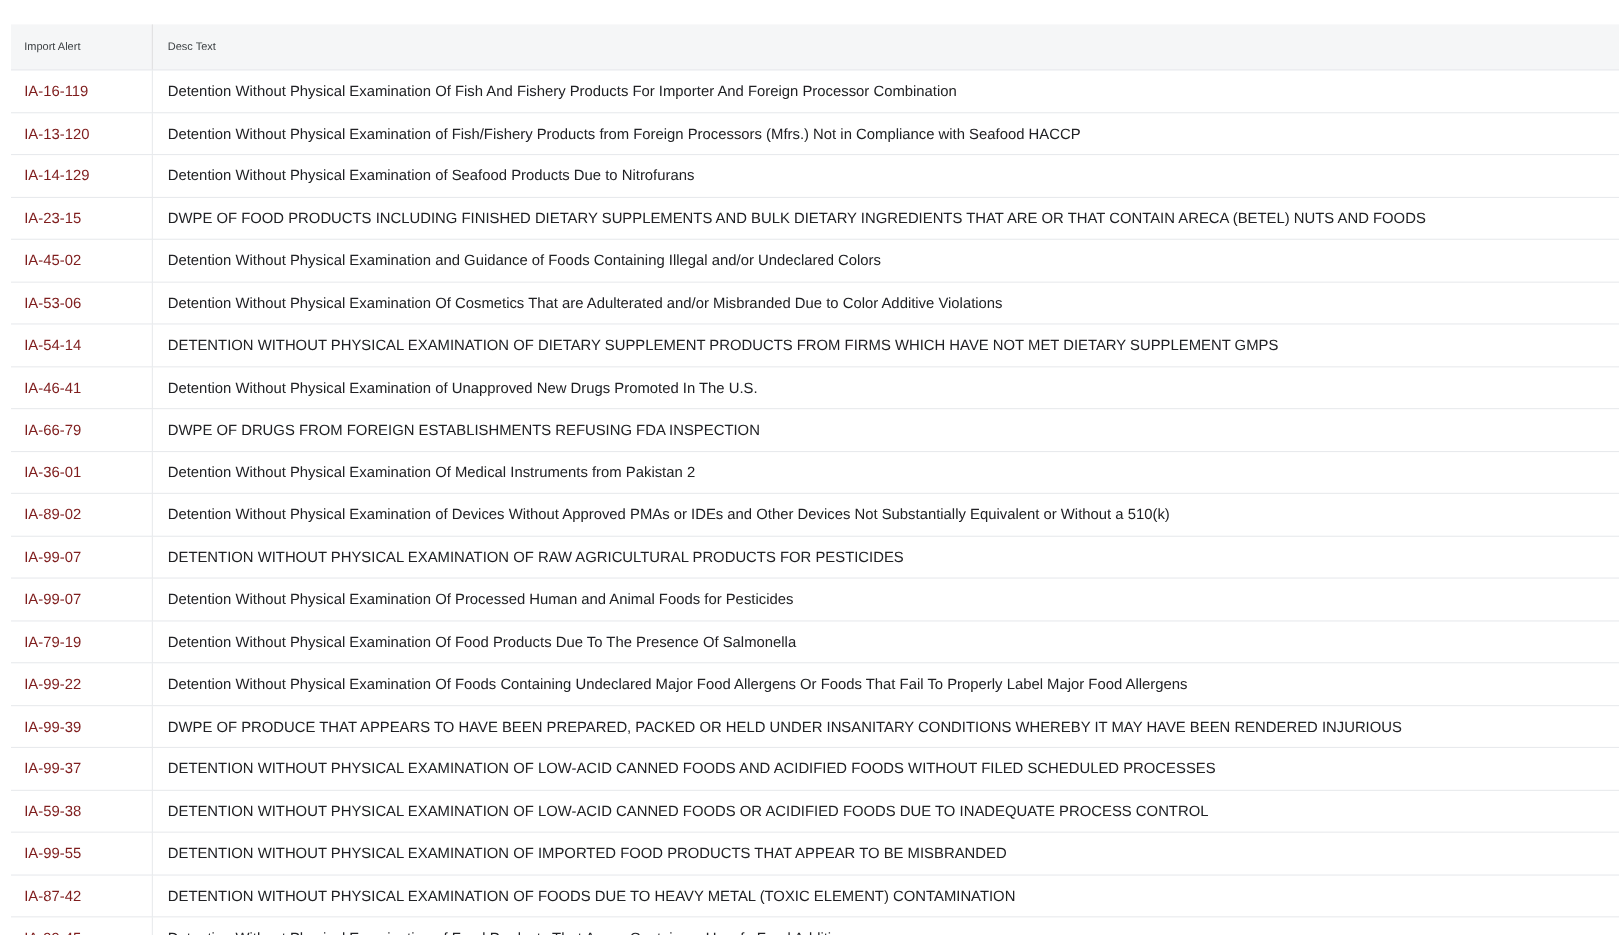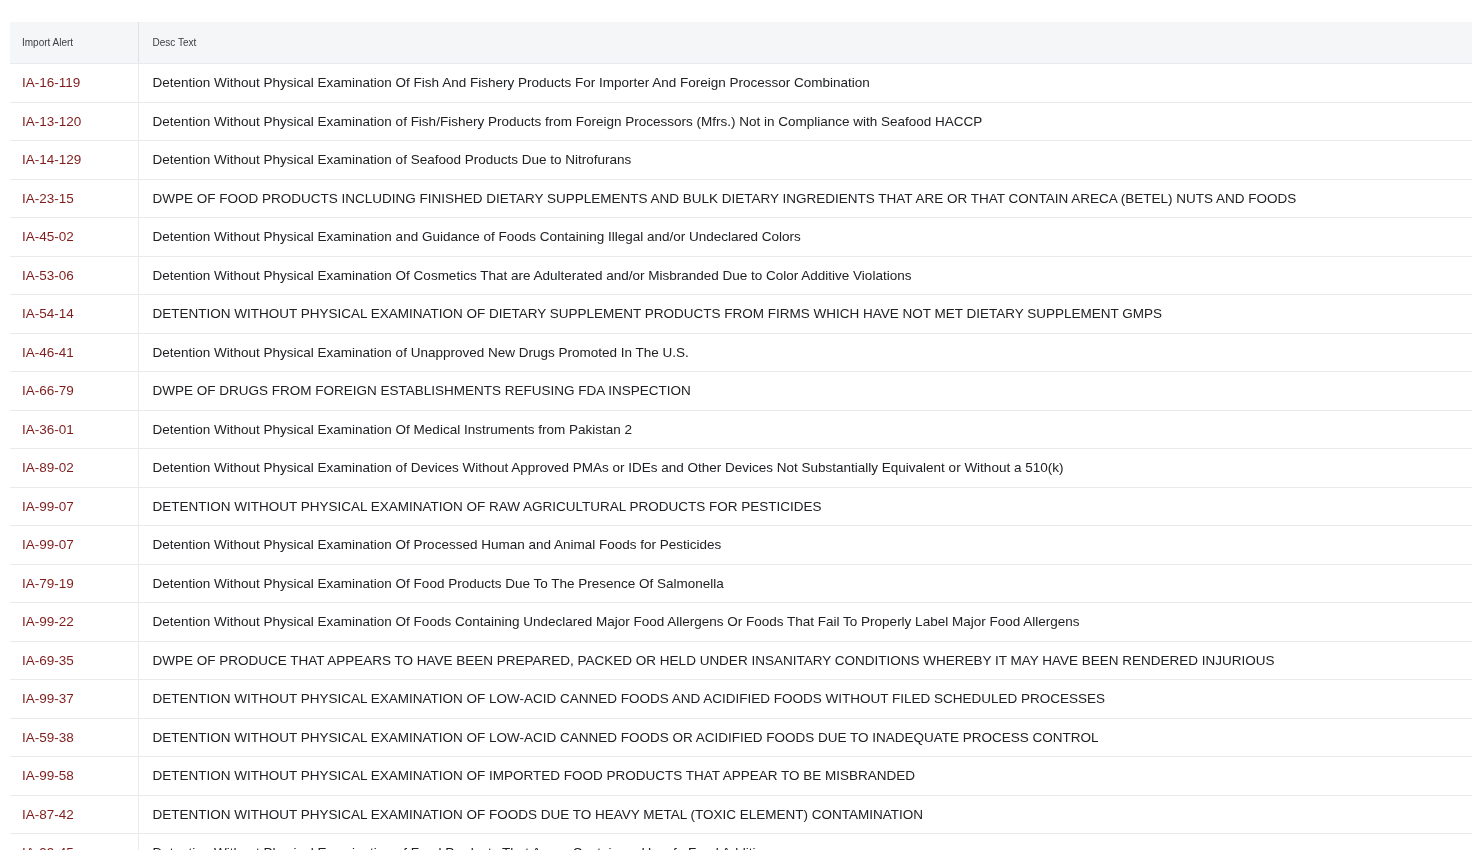--- a/index.html
+++ b/index.html
@@ -140,33 +140,33 @@
           </tr>
           <tr>
             <td class="col-alert">IA-79-19</td>
             <td class="col-desc">Detention Without Physical Examination Of Food Products Due To The Presence Of Salmonella</td>
           </tr>
           <tr>
             <td class="col-alert">IA-99-22</td>
             <td class="col-desc">Detention Without Physical Examination Of Foods Containing Undeclared Major Food Allergens Or Foods That Fail To Properly Label Major Food Allergens</td>
           </tr>
           <tr>
-            <td class="col-alert">IA-69-35</td>
+            <td class="col-alert">IA-99-39</td>
             <td class="col-desc">DWPE OF PRODUCE THAT APPEARS TO HAVE BEEN PREPARED, PACKED OR HELD UNDER INSANITARY CONDITIONS WHEREBY IT MAY HAVE BEEN RENDERED INJURIOUS</td>
           </tr>
           <tr>
             <td class="col-alert">IA-99-37</td>
             <td class="col-desc">DETENTION WITHOUT PHYSICAL EXAMINATION OF LOW-ACID CANNED FOODS AND ACIDIFIED FOODS WITHOUT FILED SCHEDULED PROCESSES</td>
           </tr>
           <tr>
             <td class="col-alert">IA-59-38</td>
             <td class="col-desc">DETENTION WITHOUT PHYSICAL EXAMINATION OF LOW-ACID CANNED FOODS OR ACIDIFIED FOODS DUE TO INADEQUATE PROCESS CONTROL</td>
           </tr>
           <tr>
-            <td class="col-alert">IA-99-58</td>
+            <td class="col-alert">IA-99-55</td>
             <td class="col-desc">DETENTION WITHOUT PHYSICAL EXAMINATION OF IMPORTED FOOD PRODUCTS THAT APPEAR TO BE MISBRANDED</td>
           </tr>
           <tr>
             <td class="col-alert">IA-87-42</td>
             <td class="col-desc">DETENTION WITHOUT PHYSICAL EXAMINATION OF FOODS DUE TO HEAVY METAL (TOXIC ELEMENT) CONTAMINATION</td>
           </tr>
           <tr>
             <td class="col-alert">IA-99-45</td>
             <td class="col-desc">Detention Without Physical Examination of Food Products That Are or Contain an Unsafe Food Additive</td>
           </tr>

